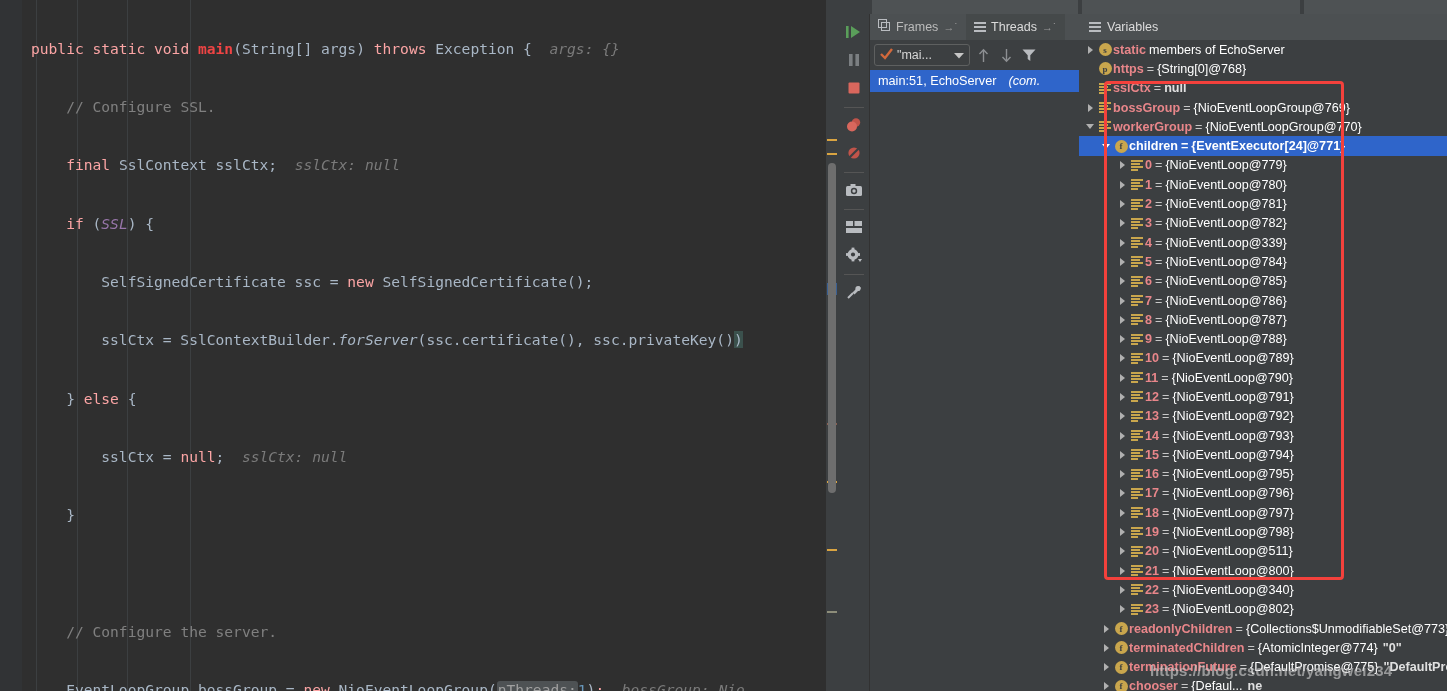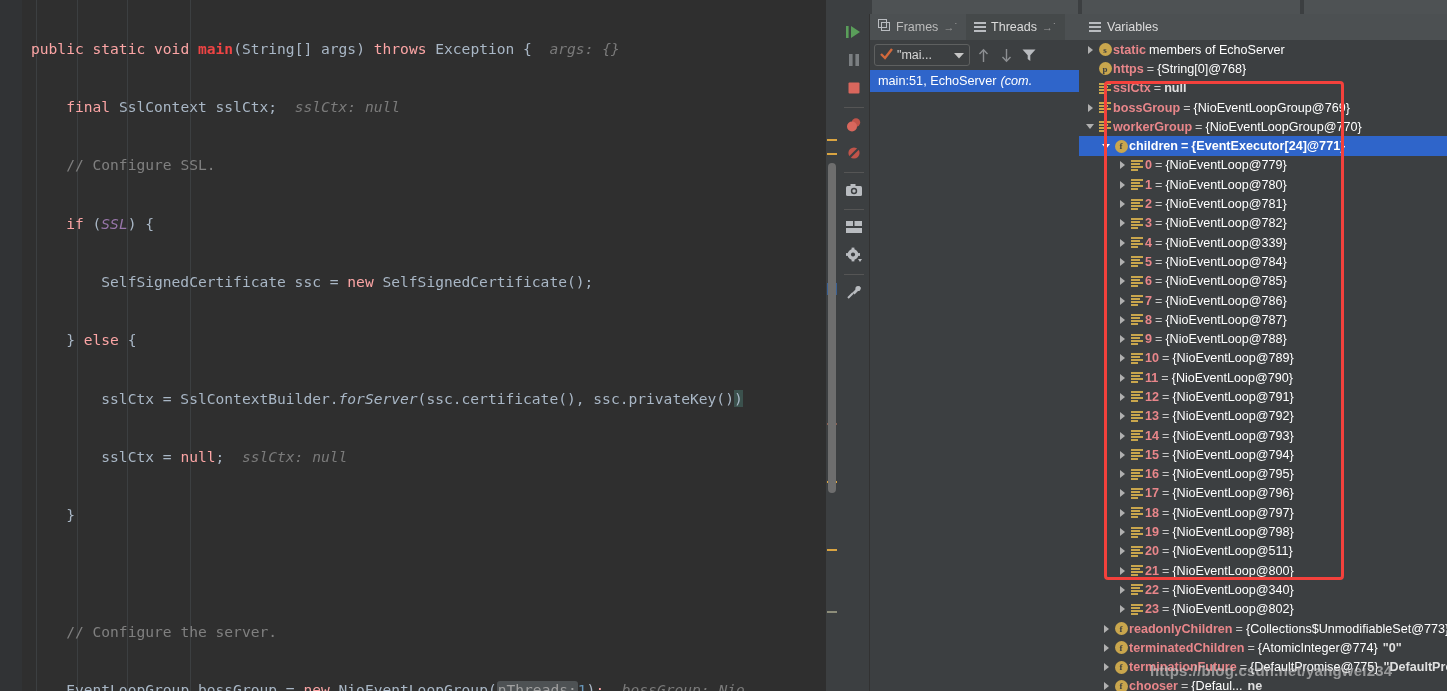--- a/index.html
+++ b/index.html
@@ -146,26 +146,26 @@
 
   <div id="editor">
     <div class="gutter-a"></div>
     <div class="gutter-b"></div>
     <div class="gutter-c"></div>
     <div class="indent-guide" style="left:127px"></div>
     <div class="indent-guide" style="left:190px"></div>
 
     <div id="code">
       <div class="ln"><span class="txt"><span class="kw">public</span> <span class="kw">static</span> <span class="kw">void</span> <span class="fnb">main</span><span class="pln">(String[] args) </span><span class="kw">throws</span> <span class="pln">Exception {</span>  <span class="hint">args: {}</span></span></div>
+      <div class="ln"><span class="txt">    <span class="cmt">// Configure SSL.</span></span></div>
       <div class="ln"><span class="txt">    <span class="kw">final</span> <span class="pln">SslContext sslCtx;</span>  <span class="hint">sslCtx: null</span></span></div>
-      <div class="ln"><span class="txt">    <span class="cmt">// Configure SSL.</span></span></div>
       <div class="ln"><span class="txt">    <span class="kw">if</span> <span class="pln">(</span><span class="stat">SSL</span><span class="pln">) {</span></span></div>
       <div class="ln"><span class="txt">        <span class="pln">SelfSignedCertificate ssc = </span><span class="kw">new</span> <span class="pln">SelfSignedCertificate();</span></span></div>
+      <div class="ln"><span class="txt">        <span class="pln">sslCtx = SslContextBuilder.</span><span class="methi">forServer</span><span class="pln">(ssc.certificate(), ssc.privateKey()</span><span class="brace">)</span></span></div>
       <div class="ln"><span class="txt">    <span class="pln">} </span><span class="kw">else</span> <span class="pln">{</span></span></div>
-      <div class="ln"><span class="txt">        <span class="pln">sslCtx = SslContextBuilder.</span><span class="methi">forServer</span><span class="pln">(ssc.certificate(), ssc.privateKey()</span><span class="brace">)</span></span></div>
       <div class="ln"><span class="txt">        <span class="pln">sslCtx = </span><span class="kw">null</span><span class="pln">;</span>  <span class="hint">sslCtx: null</span></span></div>
       <div class="ln"><span class="txt">    <span class="pln">}</span></span></div>
       <div class="ln"><span class="txt"> </span></div>
       <div class="ln"><span class="txt">    <span class="cmt">// Configure the server.</span></span></div>
       <div class="ln"><span class="txt">    <span class="pln">EventLoopGroup bossGroup = </span><span class="kw">new</span> <span class="pln">NioEventLoopGroup(</span><span class="phint">nThreads:</span><span class="num">1</span><span class="pln">)</span><span class="kw">;</span>  <span class="hint">bossGroup: Nio</span></span></div>
       
       
       
       
       
@@ -337,21 +337,21 @@
           <div class="iconbtn">
             <svg width="14" height="14" viewBox="0 0 14 14">
                 <polygon points="0.5,1.5 13.5,1.5 8.3,7.2 8.3,13 5.7,11 5.7,7.2" fill="#b9bcc0"></polygon>
               </svg>
           </div>
         </div>
 
         <div id="framelist">
           <div class="frame sel">
             <span>main:51, EchoServer</span>
-            <span class="cls" style="margin-left:4px">(com.</span>
+            <span class="cls" style="margin-left:12px">(com.</span>
           </div>
         </div>
       </div>
 
       <div id="varscol">
         <div class="varhdr">
           <span class="hdr-lines">
               <i></i>
               <i></i>
               <i></i>

